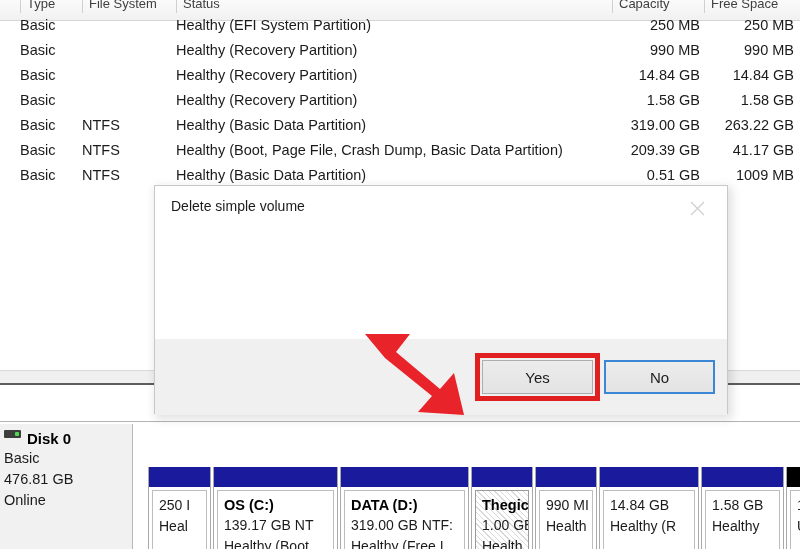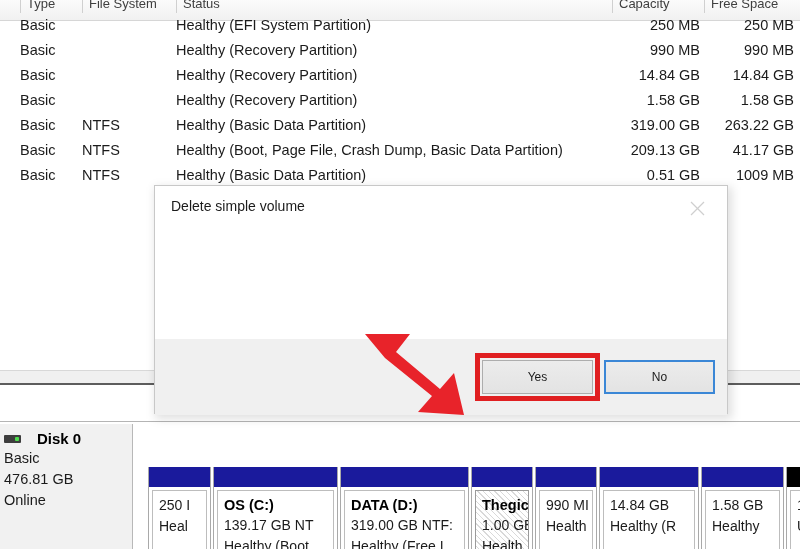--- a/index.html
+++ b/index.html
@@ -67,21 +67,21 @@
     position: absolute; left: 0; top: 421px; width: 800px; height: 128px;
     background: #ffffff; border-top: 1px solid #b4b4b4;
   }
   .disk-info {
     position: absolute; left: 0; top: 2px; width: 133px; height: 126px;
     background: #f1f1f1; border-right: 1px solid #b8b8b8;
     padding: 6px 0 0 4px;
   }
   .disk-title {
     font-size: 15px; font-weight: bold; color: #000; line-height: 18px;
-    display: flex; align-items: center; gap: 16px;
+    display: flex; gap: 6px;
   }
   .disk-glyph {
     width: 17px; height: 8px; background: #3d3d3d; border-radius: 1px;
     position: relative; flex: 0 0 auto;
   }
   .disk-glyph::after {
     content: ""; position: absolute; right: 2px; top: 2px;
     width: 4px; height: 4px; background: #4ddc4d; border-radius: 1px;
   }
   .disk-line { font-size: 14.5px; color: #1b1b1b; line-height: 21px; }
@@ -152,21 +152,21 @@
     font-size: 15px; color: #1b1b1b; line-height: 23px;
   }
   .dlg-footer {
     position: absolute; left: 0; top: 153px; width: 100%; height: 76px;
     background: #f0f0f0; border-top: 1px solid #f0f0f0;
   }
   .btn {
     position: absolute; top: 20px; height: 34px;
     background: linear-gradient(#ececec, #e3e3e3);
     border: 1px solid #adadad;
-    font-size: 12px; color: #1b1b1b;
+    font-size: 15px; color: #1b1b1b;
     display: flex; align-items: center; justify-content: center;
     cursor: default;
   }
   .btn-yes { left: 327px; width: 111px; }
   .btn-no  { left: 449px; width: 111px; border: 2px solid #3b87d6; }
   .yes-highlight {
     position: absolute; left: 320px; top: 13px; width: 125px; height: 48px;
     border: 5px solid #e01f21; background: transparent;
   }
 
@@ -228,21 +228,21 @@
           <div class="c c-fs">NTFS</div>
           <div class="c c-status">Healthy (Basic Data Partition)</div>
           <div class="c c-cap">319.00 GB</div>
           <div class="c c-free">263.22 GB</div>
         </div>
         <div class="vrow">
           <div class="c c-name">e</div>
           <div class="c c-type">Basic</div>
           <div class="c c-fs">NTFS</div>
           <div class="c c-status">Healthy (Boot, Page File, Crash Dump, Basic Data Partition)</div>
-          <div class="c c-cap">209.13 GB</div>
+          <div class="c c-cap">209.39 GB</div>
           <div class="c c-free">41.17 GB</div>
         </div>
         <div class="vrow">
           <div class="c c-name">e</div>
           <div class="c c-type">Basic</div>
           <div class="c c-fs">NTFS</div>
           <div class="c c-status">Healthy (Basic Data Partition)</div>
           <div class="c c-cap">0.51 GB</div>
           <div class="c c-free">1009 MB</div>
         </div>

